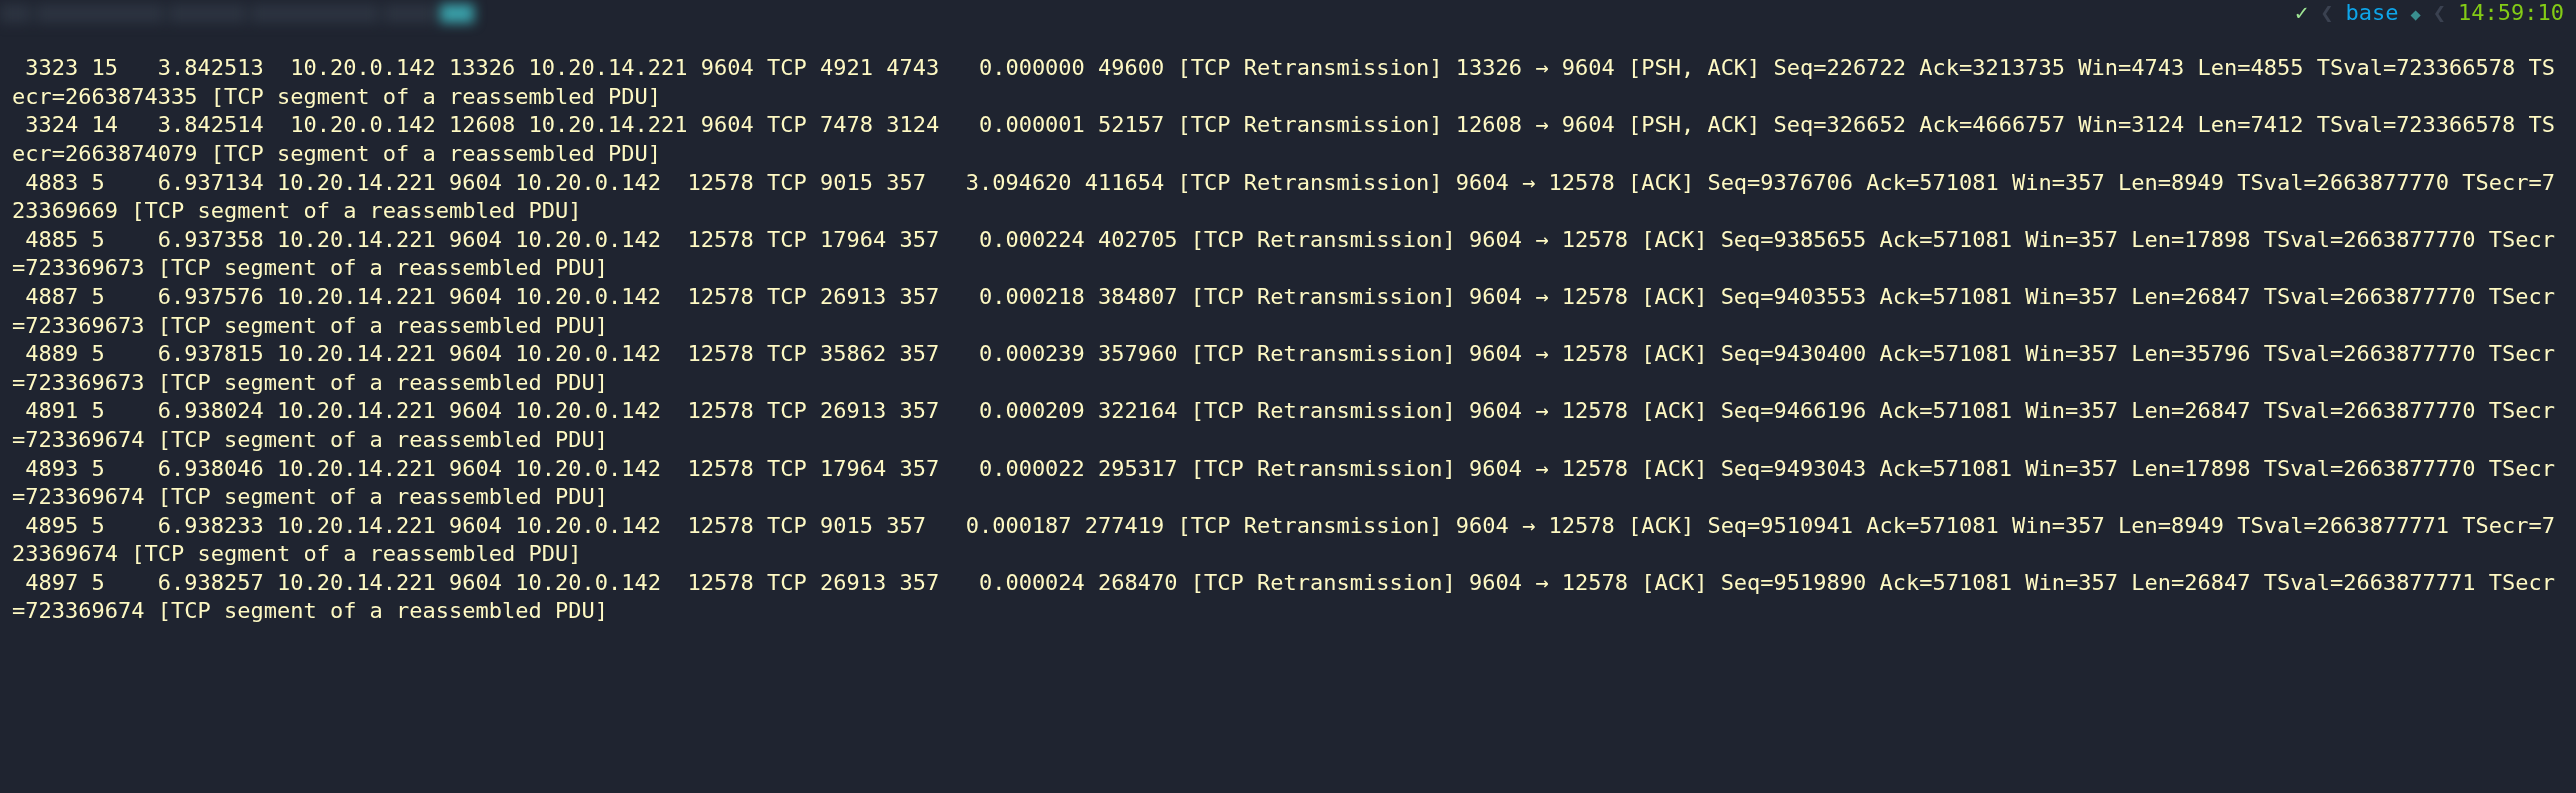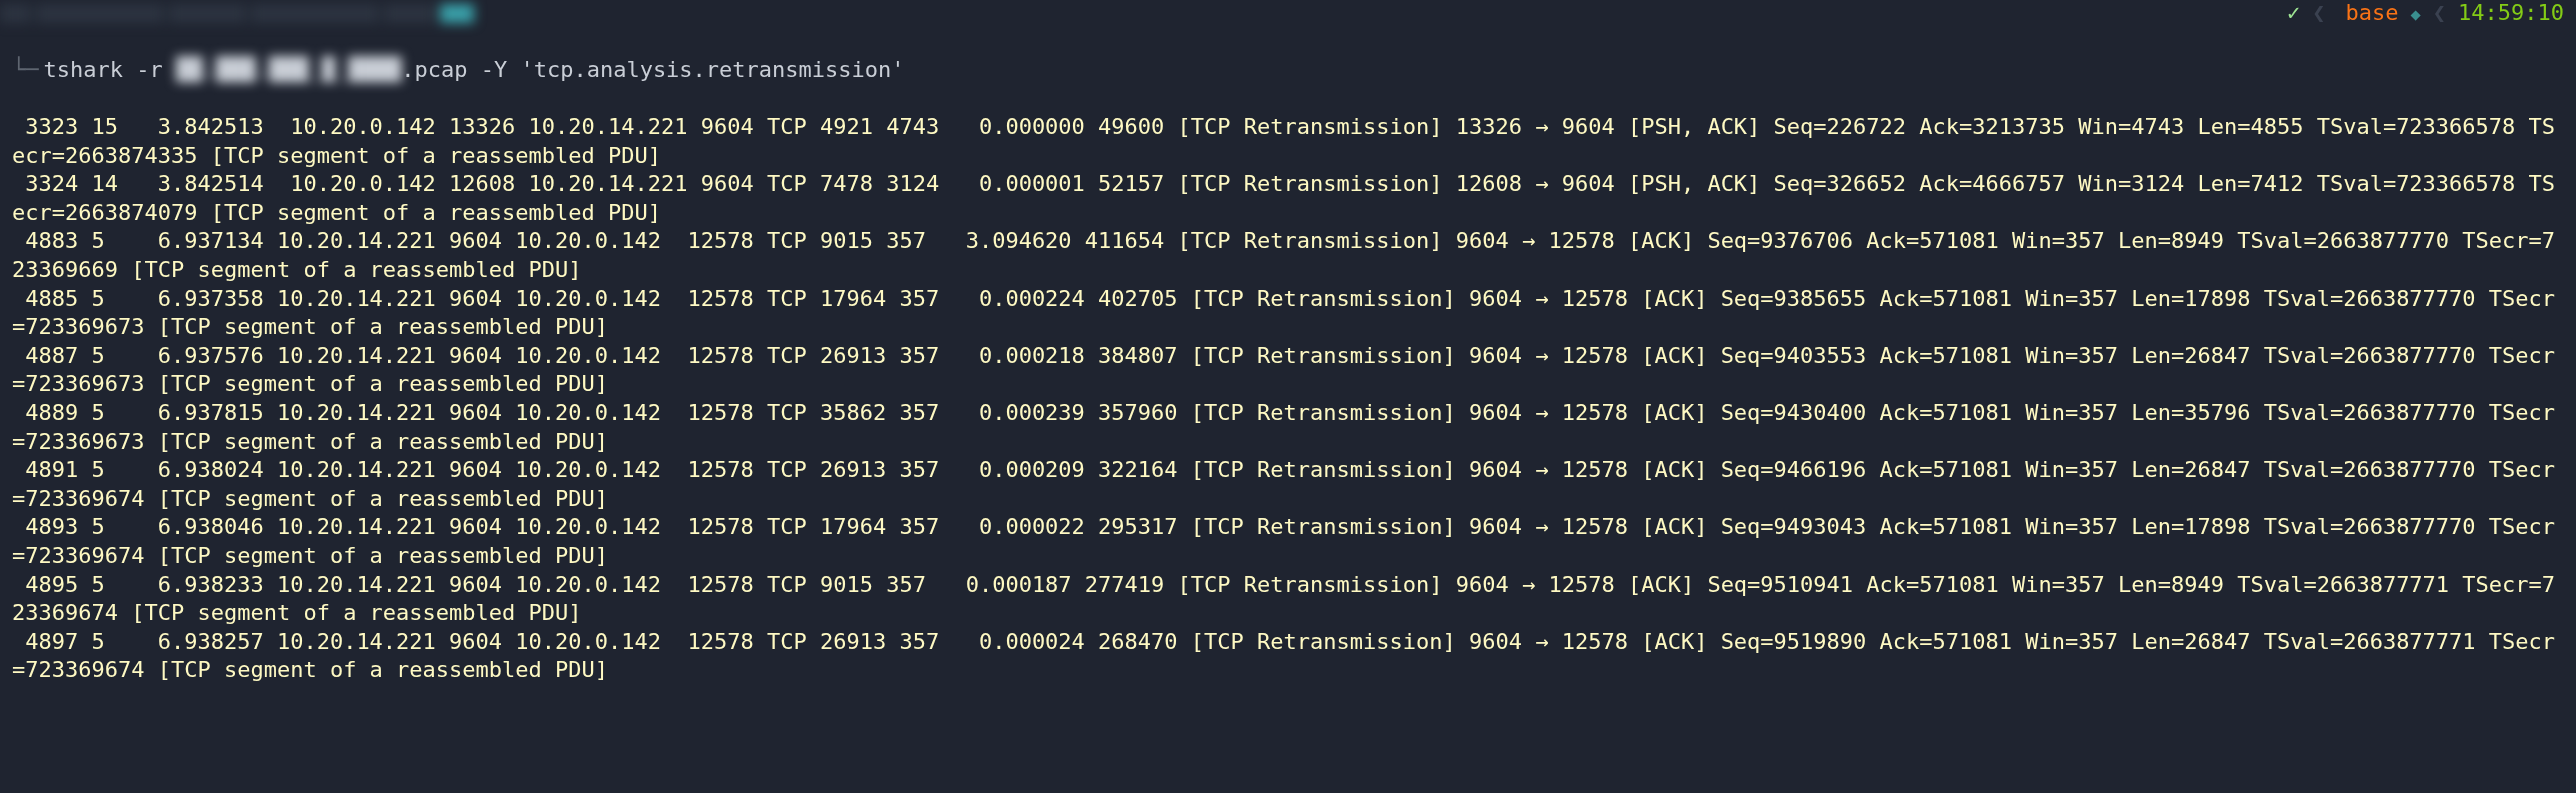--- a/index.html
+++ b/index.html
@@ -8,21 +8,21 @@
       font-size:22px; line-height:1.30; overflow:hidden; }
     .term{ padding:0 8.5px 8.5px 12px; white-space:pre-wrap; word-break:break-all; }
     .top-bar{ display:flex; align-items:center; height:25.6px; padding-top:1.7px; }
     .blur-left{ flex:0 0 auto; display:flex; gap:5.1px; align-items:center; filter:blur(6px); color:#7aa1aa; }
     .blur-left span{ display:inline-block; background:#2c3340; height:19px; }
     .spacer{ flex:1; }
     .right{ display:flex; align-items:center; gap:12px; padding-right:12px;
       font-size:22px; color:#c6ccd4; }
     .chev{ color:#3a4150; }
     .check{ color:#9ee493; }
-    .base{ color:#f97316;margin-left:8px; }
+    .base{ color:#0ea5e9; }
     .diamond{ color:#3a8f8f; font-size:17px; }
     .clock{ color:#84cc16; }
     .prompt-row{ margin-top:1.7px; }
     .branch{ display:inline-block; margin-right:5.1px; color:#5e6570; }
     .cmd{ color:#c9ced6; }
     .filename-blur{ display:inline-block; filter:blur(5.1px); color:#c9ced6; }
     .out{ color:#fef9c3; }
   </style>
 </head>
 <body>
@@ -41,16 +41,15 @@
     <span class="check">✓</span>
     <span class="chev">❮</span>
     <span class="base">base</span>
     <span class="diamond">◆</span>
     <span class="chev">❮</span>
     <span class="clock">14:59:10</span>
   </div>
 </div>
 
 <div class="term">
-<div class="prompt-row"><span class="branch">└─</span><span class="cmd"><span>tshark -r </span><span class="filename-blur">██.███.███_█_████</span><span>.pcap -Y 'tcp.analysis.retransmission'</span></span></div>
 <div id="out" class="out"><div> 3323 15   3.842513  10.20.0.142 13326 10.20.14.221 9604 TCP 4921 4743   0.000000 49600 [TCP Retransmission] 13326 → 9604 [PSH, ACK] Seq=226722 Ack=3213735 Win=4743 Len=4855 TSval=723366578 TSecr=2663874335 [TCP segment of a reassembled PDU]</div><div> 3324 14   3.842514  10.20.0.142 12608 10.20.14.221 9604 TCP 7478 3124   0.000001 52157 [TCP Retransmission] 12608 → 9604 [PSH, ACK] Seq=326652 Ack=4666757 Win=3124 Len=7412 TSval=723366578 TSecr=2663874079 [TCP segment of a reassembled PDU]</div><div> 4883 5    6.937134 10.20.14.221 9604 10.20.0.142  12578 TCP 9015 357   3.094620 411654 [TCP Retransmission] 9604 → 12578 [ACK] Seq=9376706 Ack=571081 Win=357 Len=8949 TSval=2663877770 TSecr=723369669 [TCP segment of a reassembled PDU]</div><div> 4885 5    6.937358 10.20.14.221 9604 10.20.0.142  12578 TCP 17964 357   0.000224 402705 [TCP Retransmission] 9604 → 12578 [ACK] Seq=9385655 Ack=571081 Win=357 Len=17898 TSval=2663877770 TSecr=723369673 [TCP segment of a reassembled PDU]</div><div> 4887 5    6.937576 10.20.14.221 9604 10.20.0.142  12578 TCP 26913 357   0.000218 384807 [TCP Retransmission] 9604 → 12578 [ACK] Seq=9403553 Ack=571081 Win=357 Len=26847 TSval=2663877770 TSecr=723369673 [TCP segment of a reassembled PDU]</div><div> 4889 5    6.937815 10.20.14.221 9604 10.20.0.142  12578 TCP 35862 357   0.000239 357960 [TCP Retransmission] 9604 → 12578 [ACK] Seq=9430400 Ack=571081 Win=357 Len=35796 TSval=2663877770 TSecr=723369673 [TCP segment of a reassembled PDU]</div><div> 4891 5    6.938024 10.20.14.221 9604 10.20.0.142  12578 TCP 26913 357   0.000209 322164 [TCP Retransmission] 9604 → 12578 [ACK] Seq=9466196 Ack=571081 Win=357 Len=26847 TSval=2663877770 TSecr=723369674 [TCP segment of a reassembled PDU]</div><div> 4893 5    6.938046 10.20.14.221 9604 10.20.0.142  12578 TCP 17964 357   0.000022 295317 [TCP Retransmission] 9604 → 12578 [ACK] Seq=9493043 Ack=571081 Win=357 Len=17898 TSval=2663877770 TSecr=723369674 [TCP segment of a reassembled PDU]</div><div> 4895 5    6.938233 10.20.14.221 9604 10.20.0.142  12578 TCP 9015 357   0.000187 277419 [TCP Retransmission] 9604 → 12578 [ACK] Seq=9510941 Ack=571081 Win=357 Len=8949 TSval=2663877771 TSecr=723369674 [TCP segment of a reassembled PDU]</div><div> 4897 5    6.938257 10.20.14.221 9604 10.20.0.142  12578 TCP 26913 357   0.000024 268470 [TCP Retransmission] 9604 → 12578 [ACK] Seq=9519890 Ack=571081 Win=357 Len=26847 TSval=2663877771 TSecr=723369674 [TCP segment of a reassembled PDU]</div></div>
 </div>
 
 
 </body></html>

